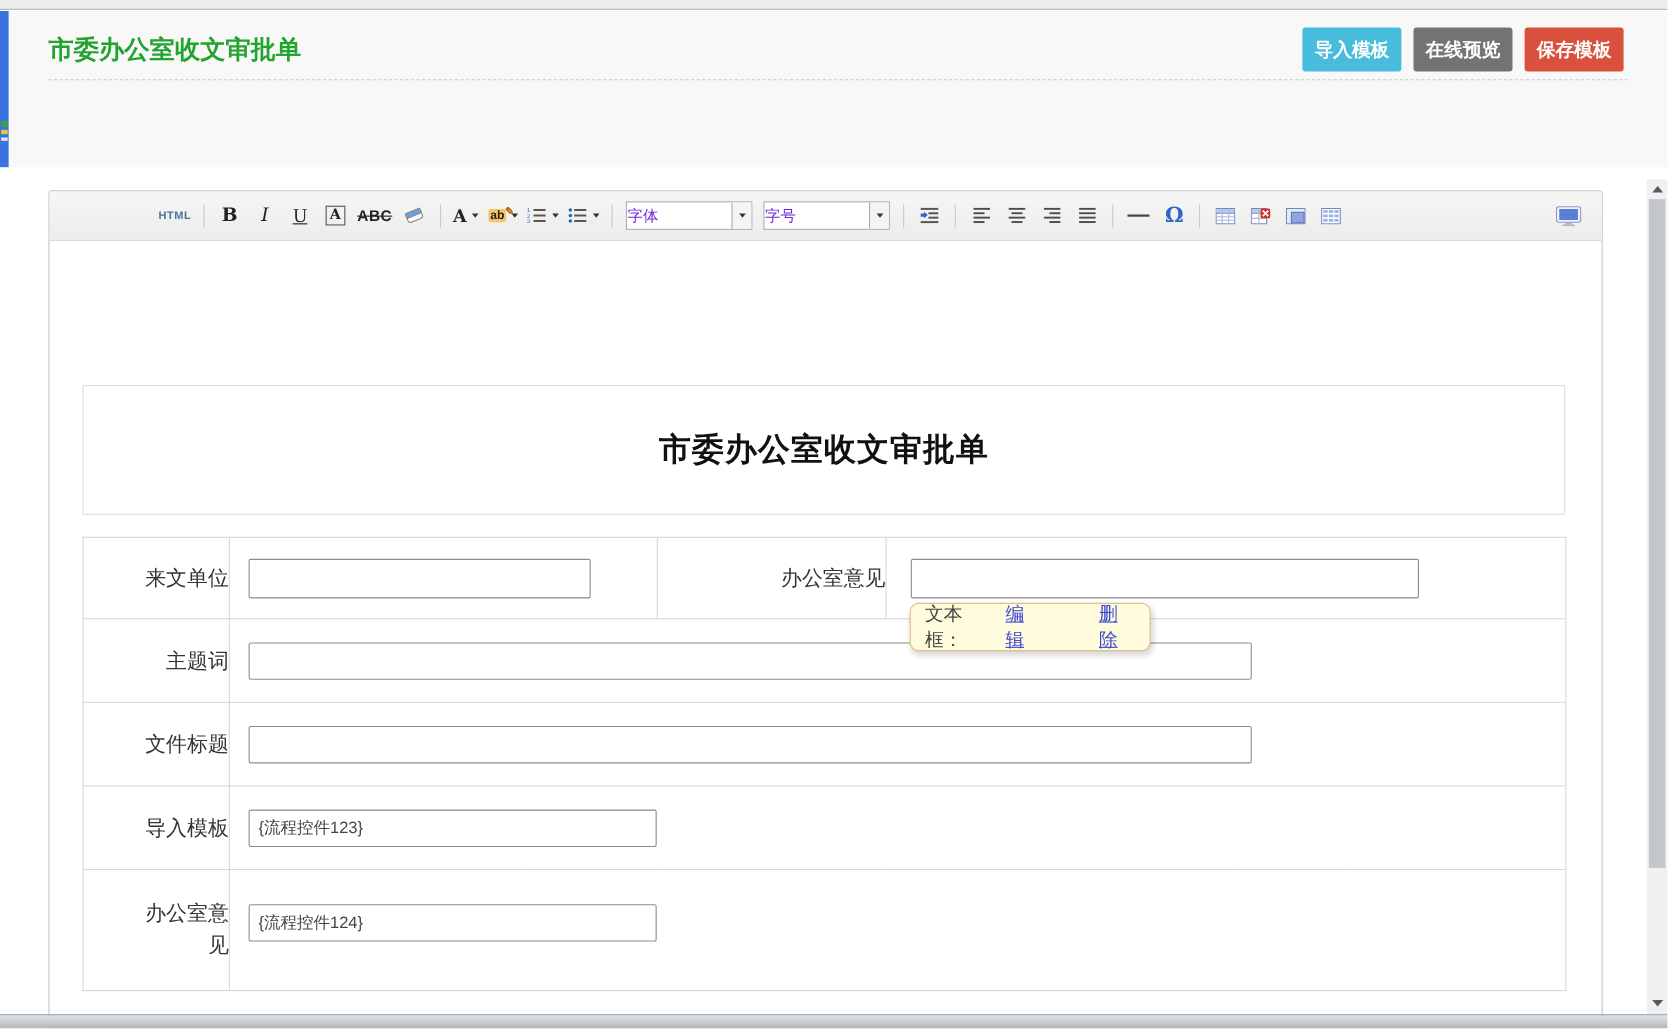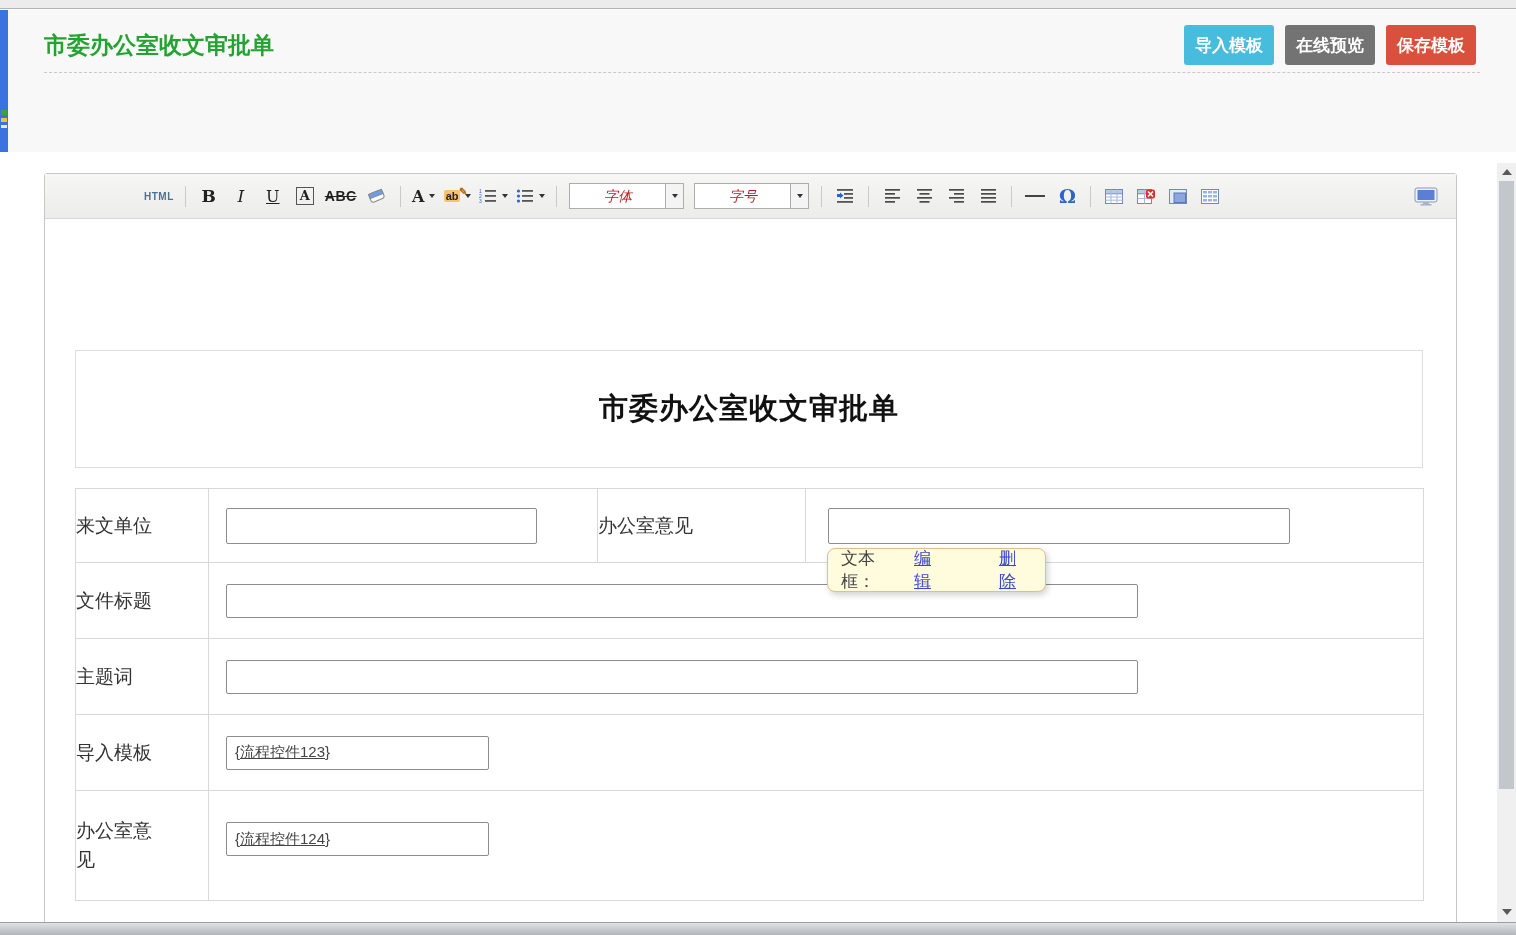--- a/index.html
+++ b/index.html
@@ -49,46 +49,46 @@
              border:1px solid #555; padding:0 3px; line-height:16px; }
   .tb-abc { font-size:14px; font-weight:bold; text-decoration:line-through; letter-spacing:.5px; }
   .tb-colorA { font-family:"DejaVu Serif",serif; font-weight:bold; font-size:16px; }
   .caret { width:0; height:0; border-left:3.5px solid transparent; border-right:3.5px solid transparent;
            border-top:4px solid #333; margin-left:5px; }
   .hl-chip { background:#f8c46a; font-size:11px; font-weight:bold; padding:0 2px; border-radius:2px;
              position:relative; }
   .hl-chip::after { content:"✎"; position:absolute; right:-7px; top:-4px; font-size:10px; color:#b06a10; }
   .tb-combo { width:115px; height:26px; background:#fff; border:1px solid #adadad; display:flex;
               margin:0 5px; cursor:pointer; }
-  .tb-combo-label { flex:1; text-align:center; font-size:14px; color:#b91c1c; line-height:24px;font-style:italic; }
+  .tb-combo-label { flex:1; font-size:14px; color:#6d28d9; line-height:24px; }
   .tb-combo-arrow { width:18px; border-left:1px solid #adadad; display:flex; align-items:center;
                     justify-content:center; background:#f4f4f4; }
   .tb-hr { width:20px; height:2px; background:#444; }
   .tb-omega { font-family:"DejaVu Serif",serif; font-size:19px; color:#2a66c8; font-weight:bold; }
   .tb-right { margin-left:auto; }
 
   
   .form-title-box { position:absolute; left:75px; top:350px; width:1348px; height:118px;
                     border:1px solid #ddd; background:#fff; display:flex; align-items:center;
                     justify-content:center; z-index:5; }
   .form-title { font-size:29px; font-weight:bold; color:#111; letter-spacing:1px; }
   table.form-table { position:absolute; left:75px; top:488px; width:1348px;
                      border-collapse:collapse; table-layout:fixed; background:#fff; z-index:5; }
   .form-table td { border:1px solid #d8d8d8; }
-  .lbl { text-align:left; font-size:19px; color:#333; }
+  .lbl { text-align:right; font-size:19px; color:#333; }
   .cell-input { padding-left:17px; }
   .fi { border:1px solid #8c8c8c; border-radius:2px; height:34px; font-size:15px; color:#444;
         padding:0 8px; background:#fff; font-family:"Liberation Sans",sans-serif; }
   .fi-tall { height:36px; }
   .w-unit { width:311px; }
   .w-docno { width:462px; margin-left:5px; }
   .w-long { width:912px; }
   .w-small { width:162px; }
   .w-tiny { width:133px; }
-  .w-flow { width:263px;text-decoration:underline; }
+  .w-flow { width:371px; }
   .wrap-lbl { display:inline-block; max-width:84px; word-break:break-all; line-height:1.5; }
 
   
   .tooltip { position:absolute; left:827px; top:548px; width:219px; height:44px;
              background:#fffbdd; border:1px solid #dfc089; border-radius:8px;
              box-shadow:2px 3px 6px rgba(0,0,0,.18); display:flex; align-items:center;
              padding:0 13px; z-index:50; font-family:"DejaVu Serif",serif; font-size:17px; color:#444; }
   .tooltip a { color:#3a46d4; text-decoration:underline; cursor:pointer; }
   .tt-edit { margin-left:7px; }
   .tt-del { margin-left:52px; }
@@ -317,27 +317,27 @@
     <td class="lbl">来文单位</td>
     <td class="cell-input" colspan="2">
       <input class="fi fi-tall w-unit" style="">
     </td>
     <td class="lbl">办公室意见</td>
     <td class="cell-input" colspan="4">
       <input class="fi fi-tall w-docno" style="">
     </td>
   </tr>
   <tr style="height:76px;">
-    <td class="lbl">文件标题</td>
+    <td class="lbl">主题词</td>
     <td class="cell-input" colspan="7">
       <input class="fi w-long" style="">
     </td>
   </tr>
   <tr style="height:76px;">
-    <td class="lbl">主题词</td>
+    <td class="lbl">文件标题</td>
     <td class="cell-input" colspan="7">
       <input class="fi w-long" style="">
     </td>
   </tr>
   <tr style="height:76px;">
     <td class="lbl">导入模板</td>
     <td class="cell-input" colspan="7">
       <input class="fi w-flow" value="{流程控件123}" style="">
     </td>
   </tr>

